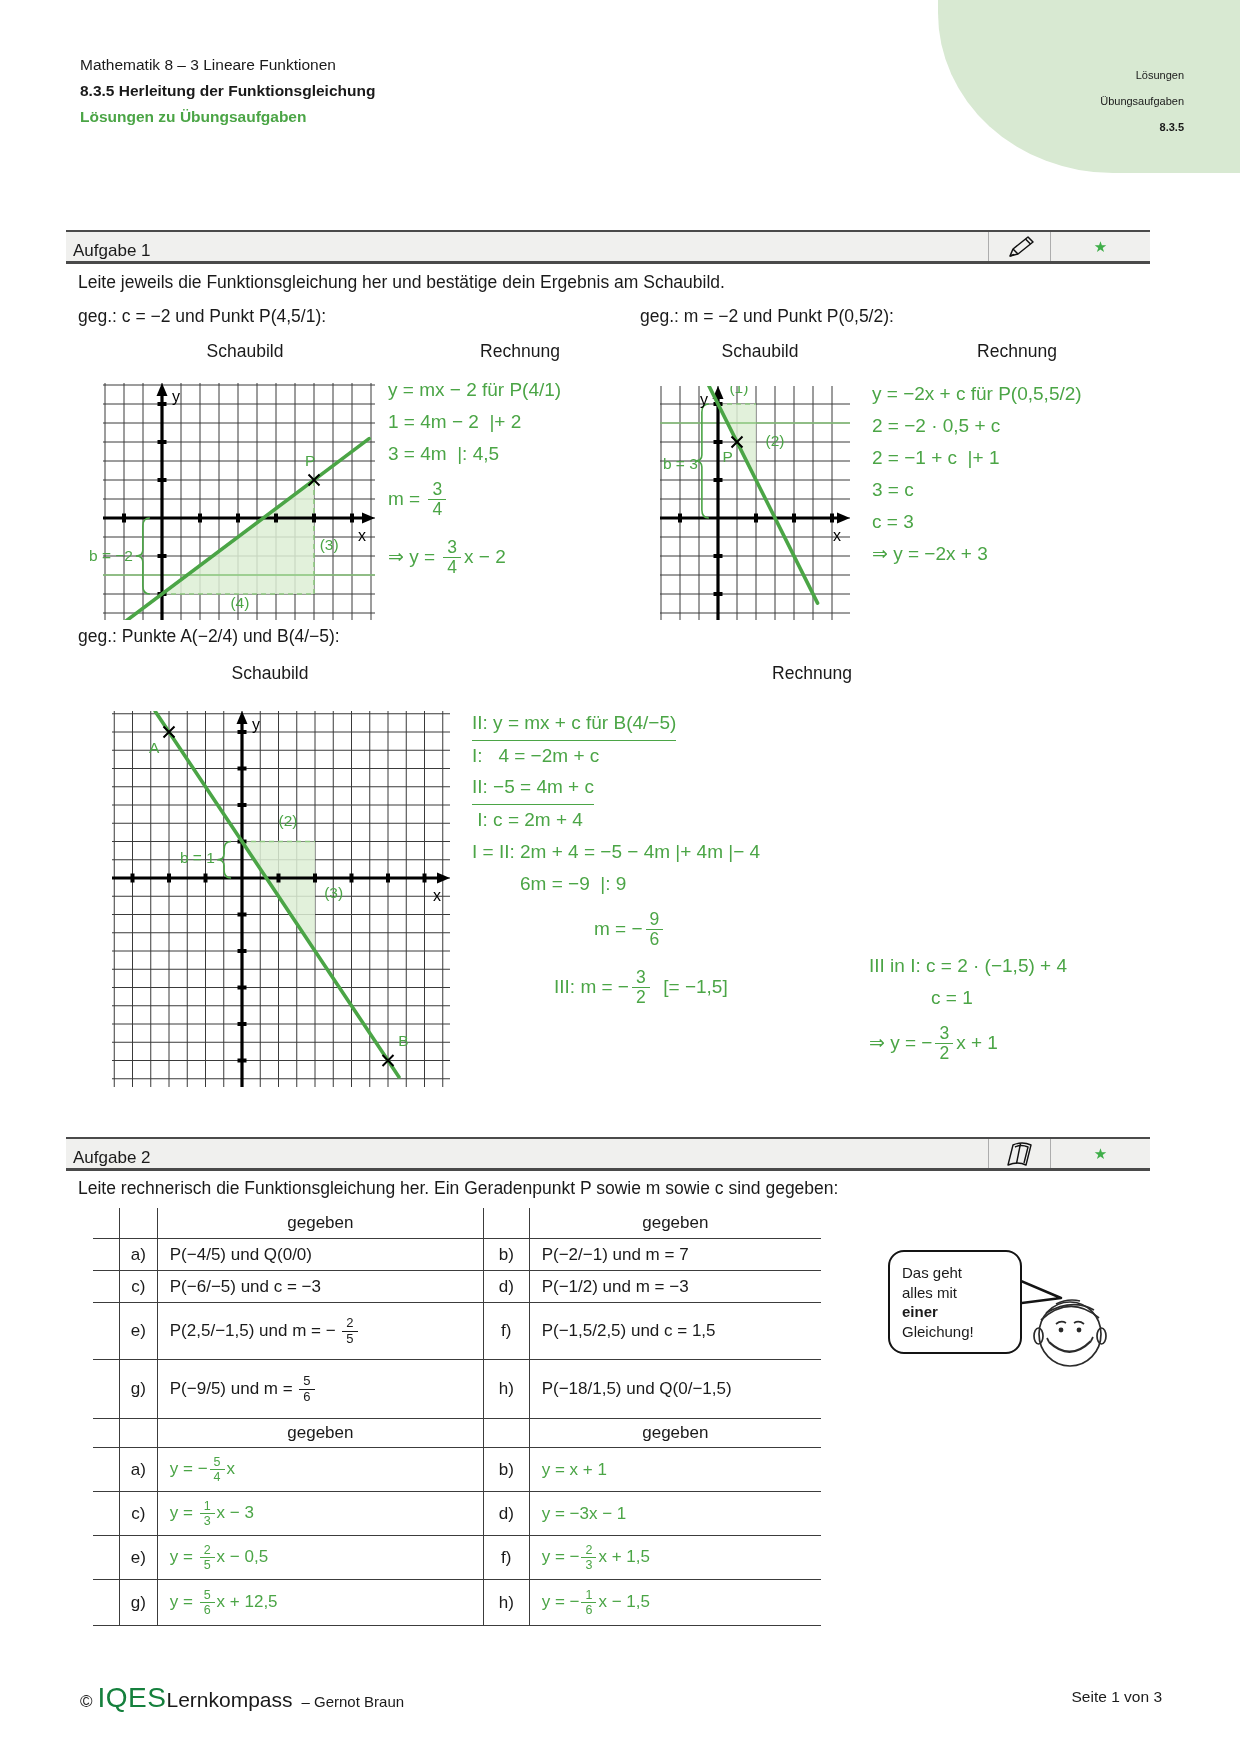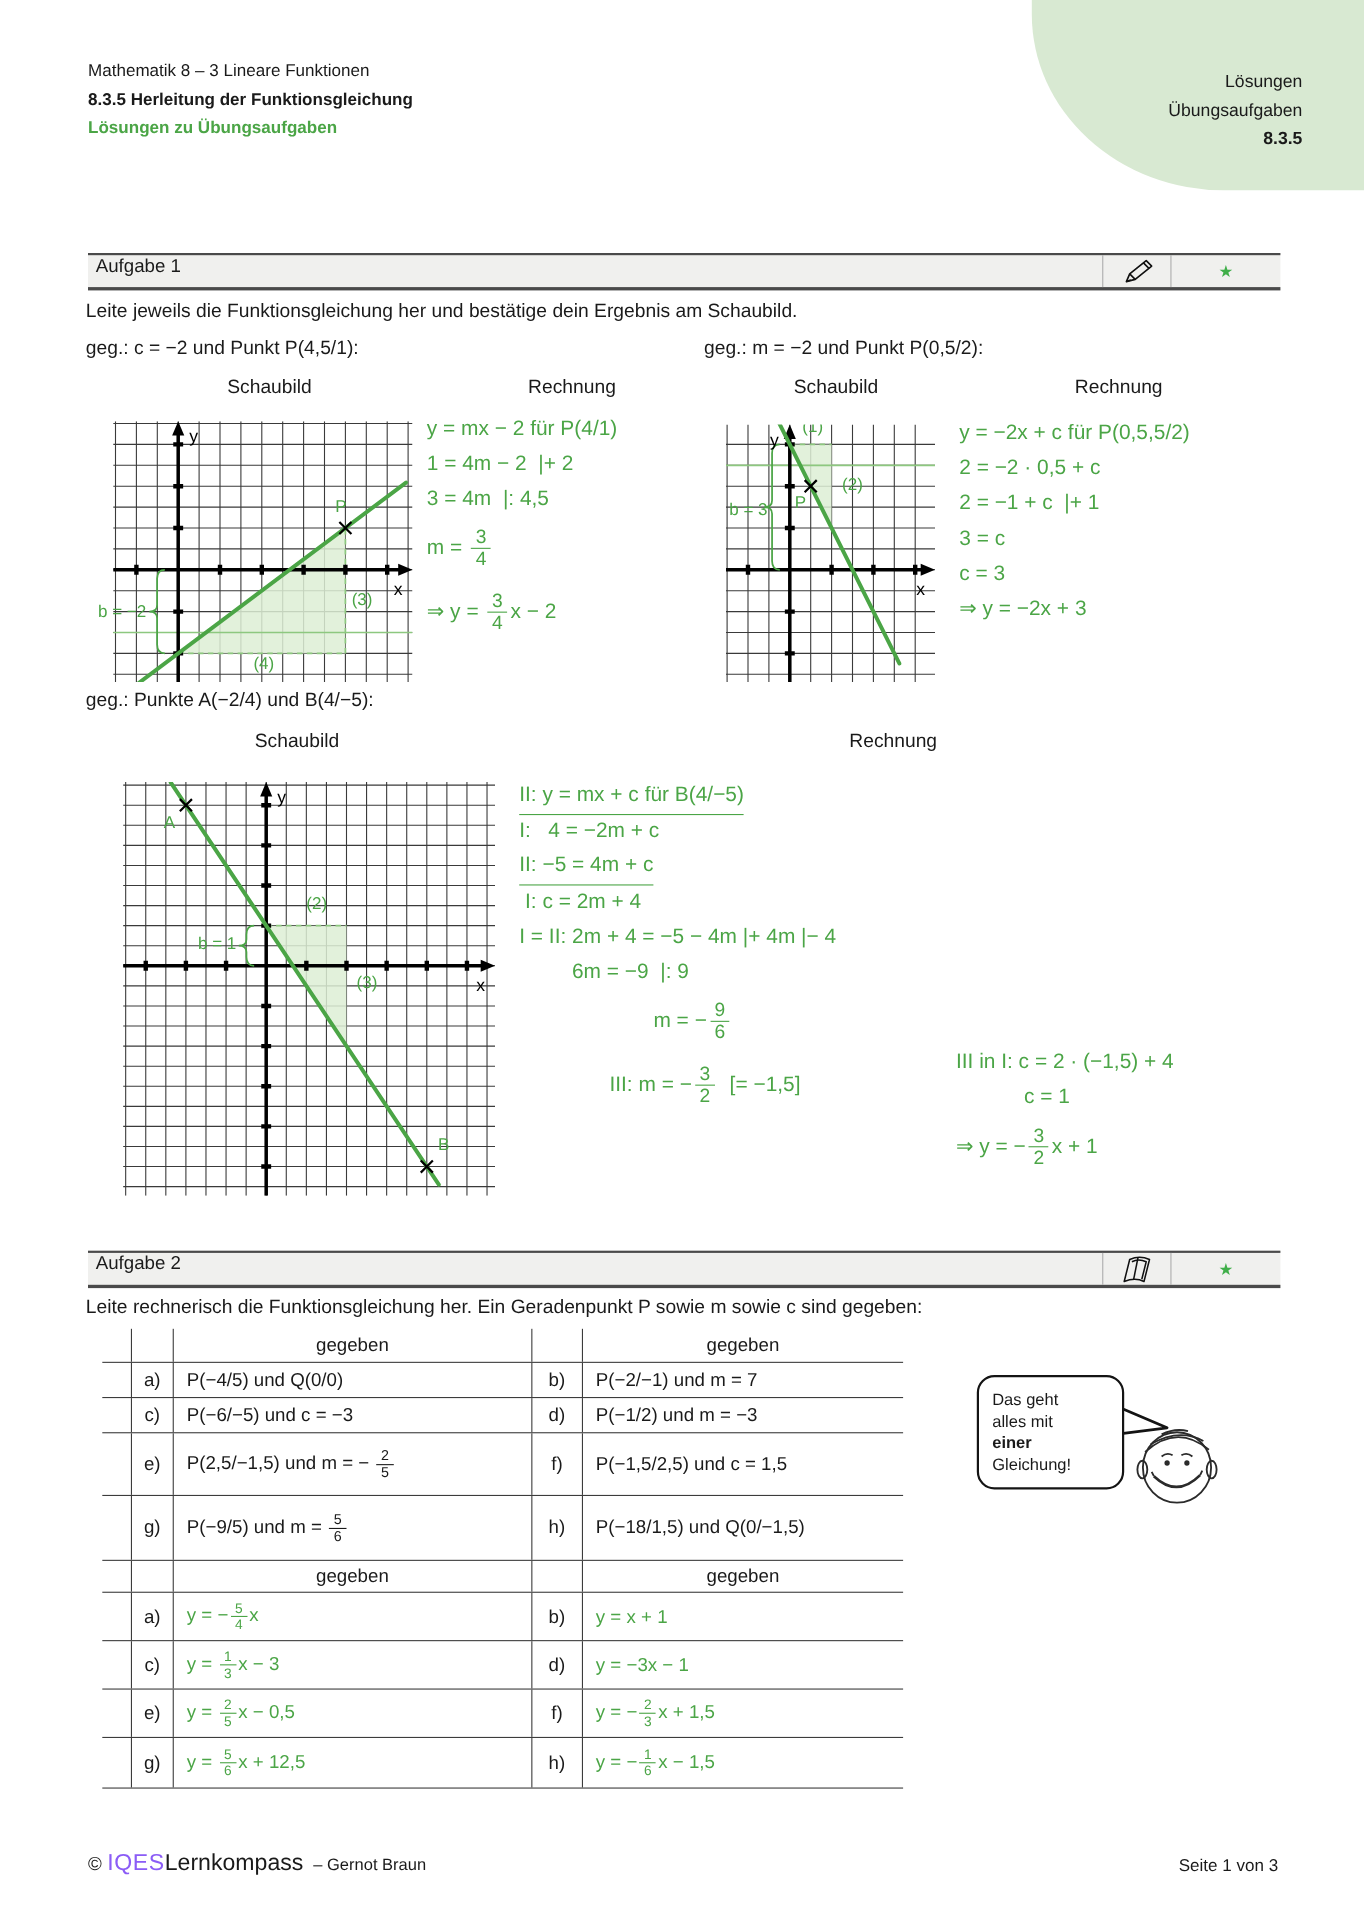--- a/index.html
+++ b/index.html
@@ -2,27 +2,27 @@
 <html><head>
 <meta charset="utf-8">
 <style>
   html,body{margin:0;padding:0;background:#ffffff;}
   .page{position:relative;width:1240px;height:1754px;background:#fff;
         font-family:"Liberation Sans", sans-serif;color:#1a1a1a;overflow:hidden;}
   .abs{position:absolute;}
   
   .badge{position:absolute;right:0;top:0;width:302px;height:173px;background:#d8e9d2;
          border-bottom-left-radius:175px 160px;}
-  .badge-text{position:absolute;right:56px;top:62px;text-align:right;font-size:16px;line-height:26px;}
+  .badge-text{position:absolute;right:56px;top:62px;text-align:right;font-size:11px;line-height:26px;}
   .badge-text .b3{font-weight:bold;}
   .h-line{left:80px;font-size:15.5px;}
   .h1{top:56px;} .h2{top:82px;font-weight:bold;} .h3{top:108px;font-weight:bold;color:#4ba546;}
   
-  .bar{left:80px;width:1084px;height:29px;background:#f0f0ee;border-top:2.5px solid #4a4a4a;
-       border-bottom:3px solid #4a4a4a;display:flex;align-items:flex-start;}
+  .bar{left:66px;width:1084px;height:29px;background:#f0f0ee;border-top:2.5px solid #4a4a4a;
+       border-bottom:3px solid #4a4a4a;display:flex;align-items:flex-end;}
   .bar-title{flex:1;padding-left:7px;font-size:17px;}
   .bar-sep{width:0;height:100%;border-left:1px solid #adadad;}
   .bar-icon{width:61px;height:100%;display:flex;align-items:center;justify-content:center;}
   .bar-star{width:99px;height:100%;display:flex;align-items:center;justify-content:center;
             color:#3fae49;font-size:15px;}
   .txt17{font-size:17.5px;}
   .colhead{width:140px;text-align:center;font-size:17.5px;}
   
   .calc{color:#4ba546;font-size:19px;}
   .calc-line{height:32px;line-height:32px;white-space:pre;display:flex;align-items:center;}
@@ -45,21 +45,21 @@
   .tbl .frac{font-size:13px;margin:0 2px;}
   .sol-cell{color:#4ba546;}
   .sol-cell .frac{font-size:12.5px;}
   
   .bubble{left:888px;top:1250px;width:106px;border:2.5px solid #141414;border-radius:16px;
           padding:11px 12px;font-size:15px;line-height:19.5px;background:#fff;z-index:2;}
   .bubble .bold{font-weight:bold;}
   
   .footer{left:80px;top:1682px;display:flex;align-items:baseline;}
   .f-copy{font-size:17px;margin-right:5px;}
-  .f-green{font-size:21px;color:#8b5cf6;letter-spacing:.5px;}
+  .f-green{font-size:28px;color:#15803d;letter-spacing:.5px;}
   .f-black{font-size:21px;}
   .f-auth{font-size:15px;margin-left:9px;}
   .pagenum{left:1000px;top:1688px;width:162px;text-align:right;font-size:15.5px;}
   svg text{font-family:"Liberation Sans", sans-serif;}
 </style>
 </head>
 <body>
 
 <div class="page">
 

